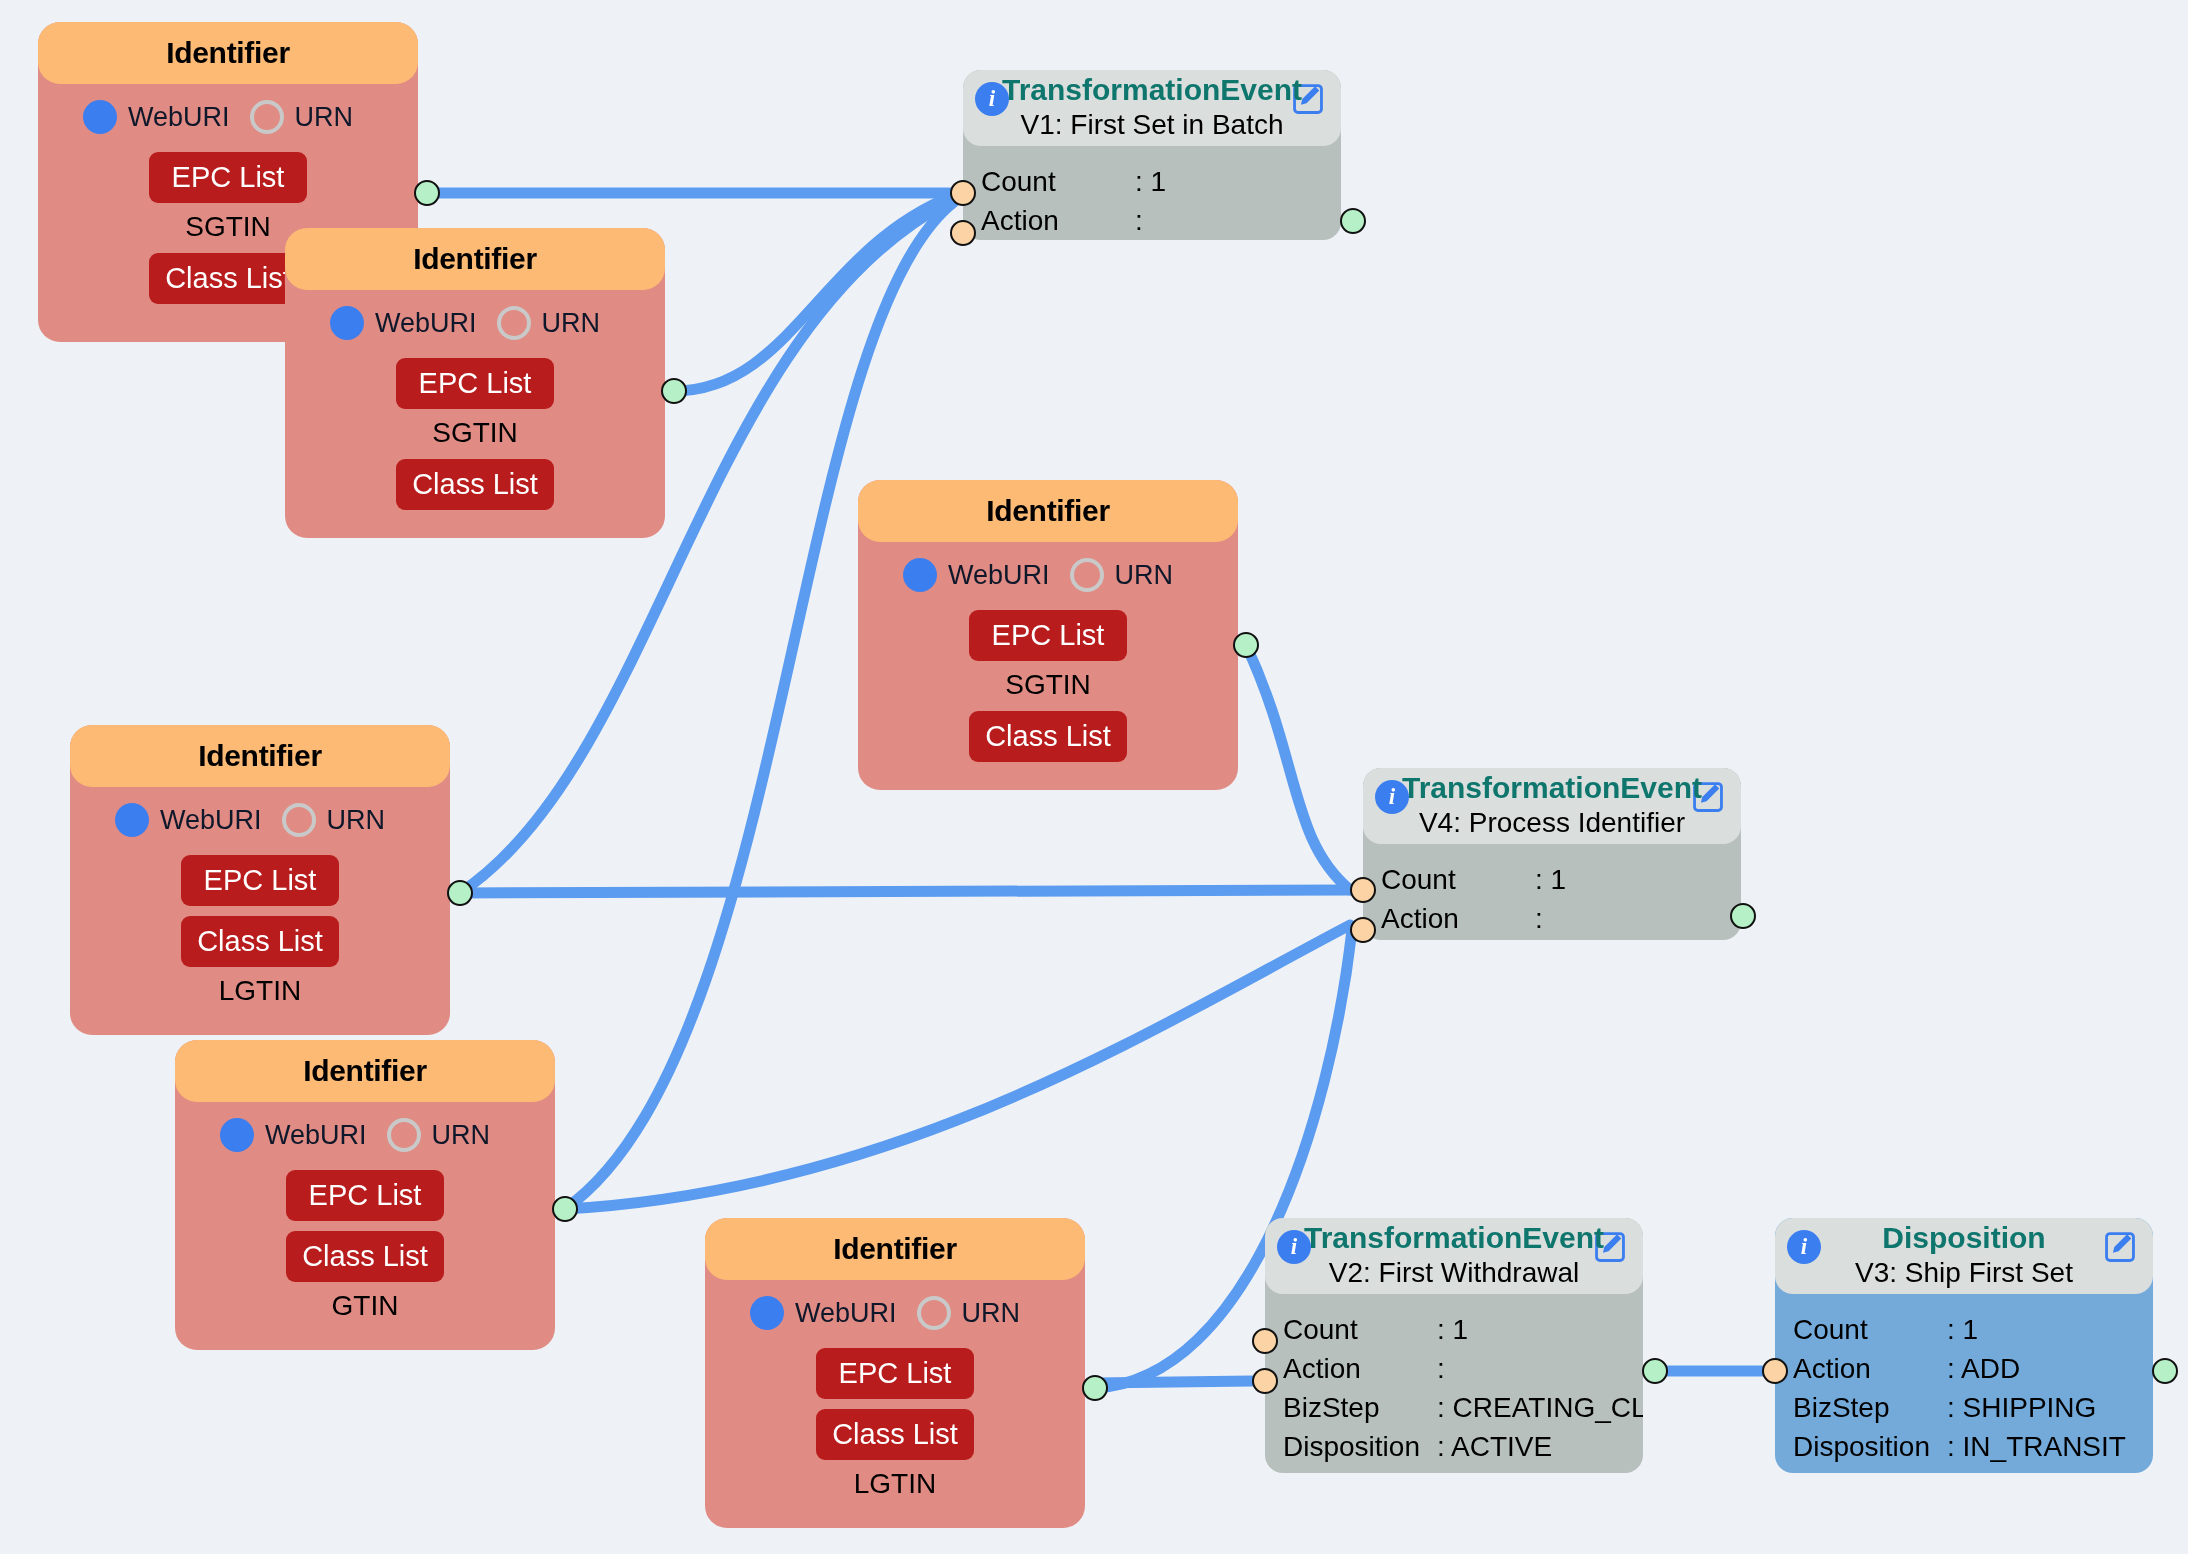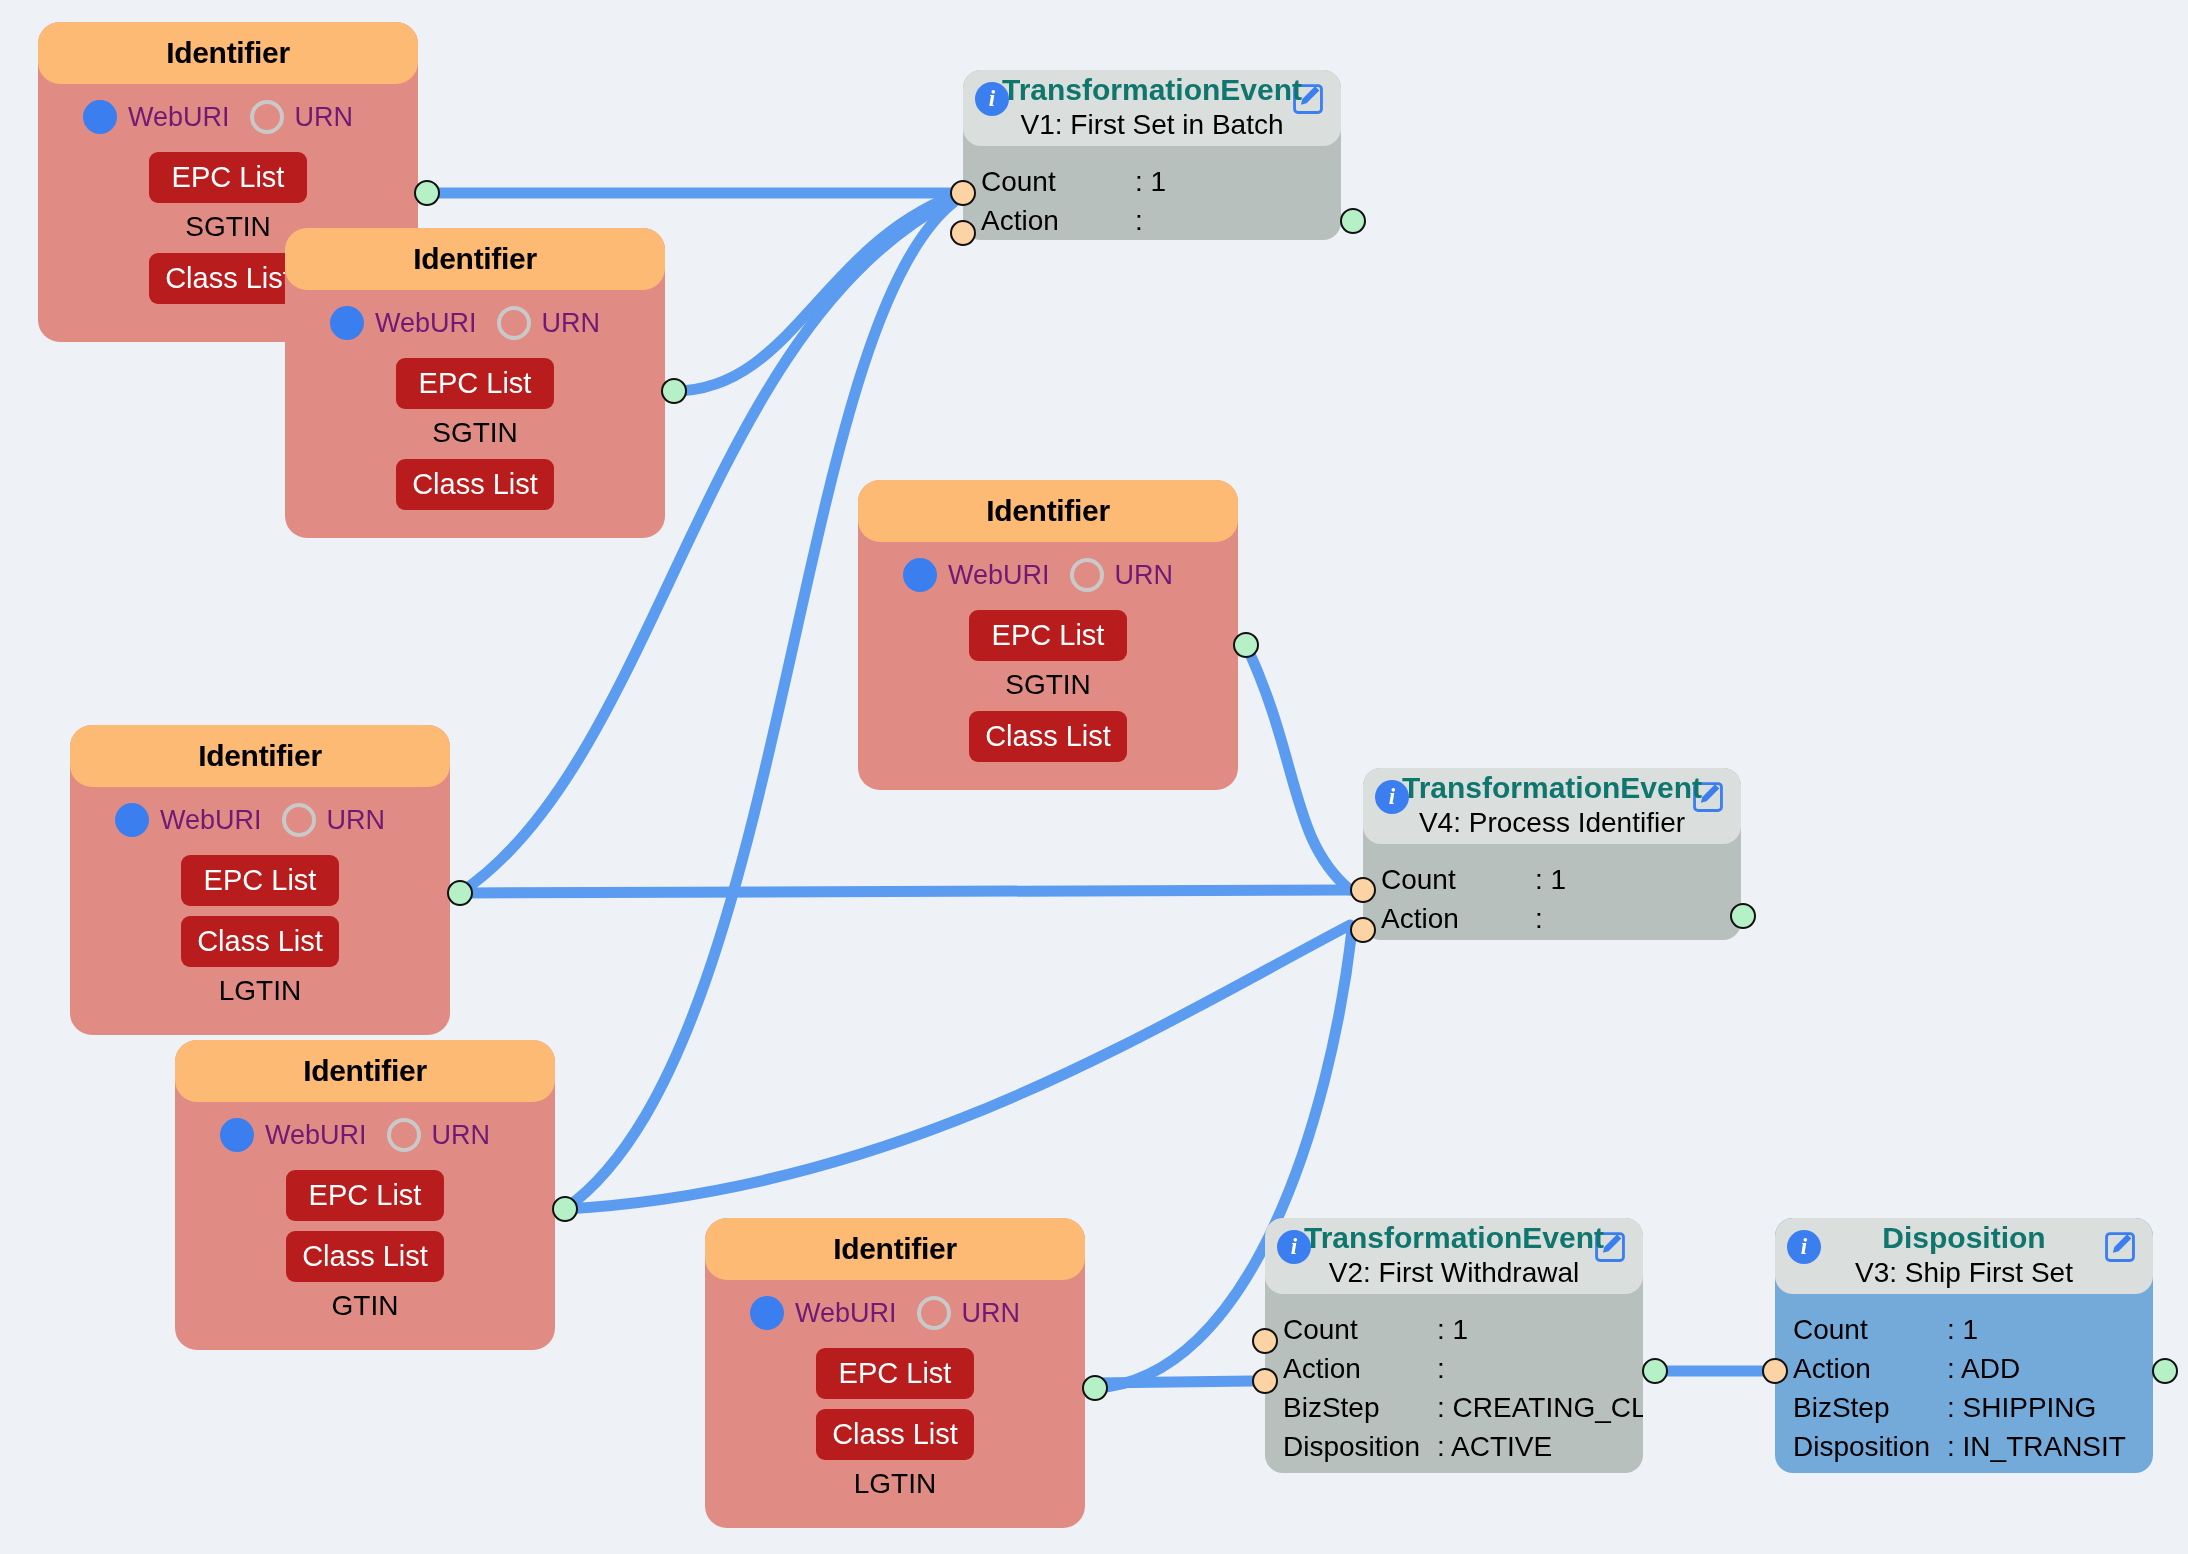--- a/index.html
+++ b/index.html
@@ -76,21 +76,21 @@
   .radio-ring {
     width: 34px;
     height: 34px;
     border-radius: 50%;
     background: transparent;
     border: 4px solid #c9c9c9;
     box-sizing: border-box;
   }
   .radio-label {
     font-size: 27px;
-    color: #701a75;
+    color: #0f172a;
     margin-left: 11px;
     margin-right: 20px;
     white-space: nowrap;
   }
   .list-btn {
     background: #b91c1c;
     color: #fff;
     font-size: 29px;
     border-radius: 9px;
     padding: 9px 0;

